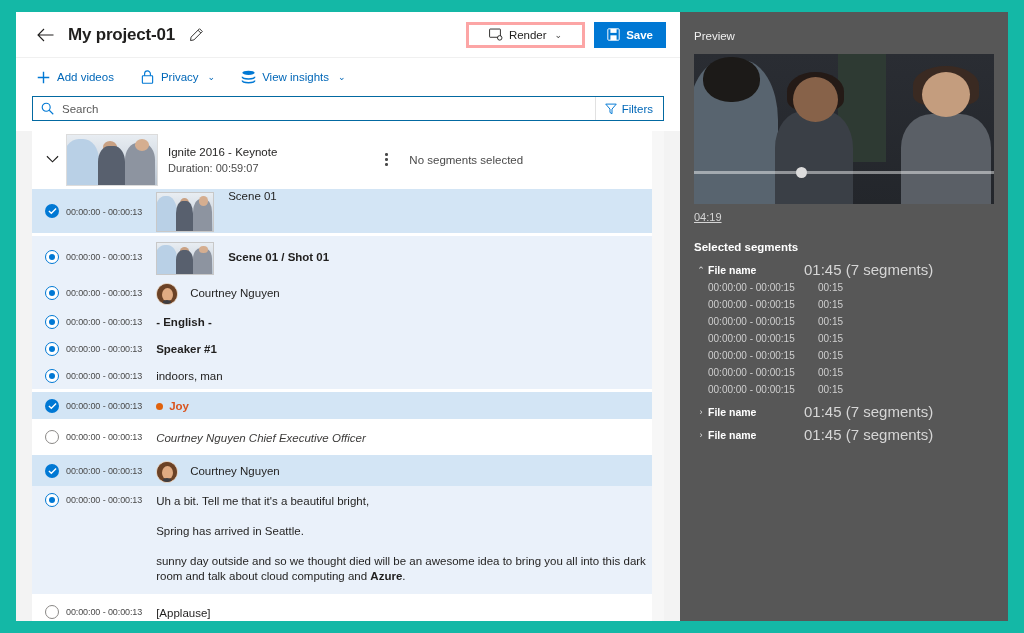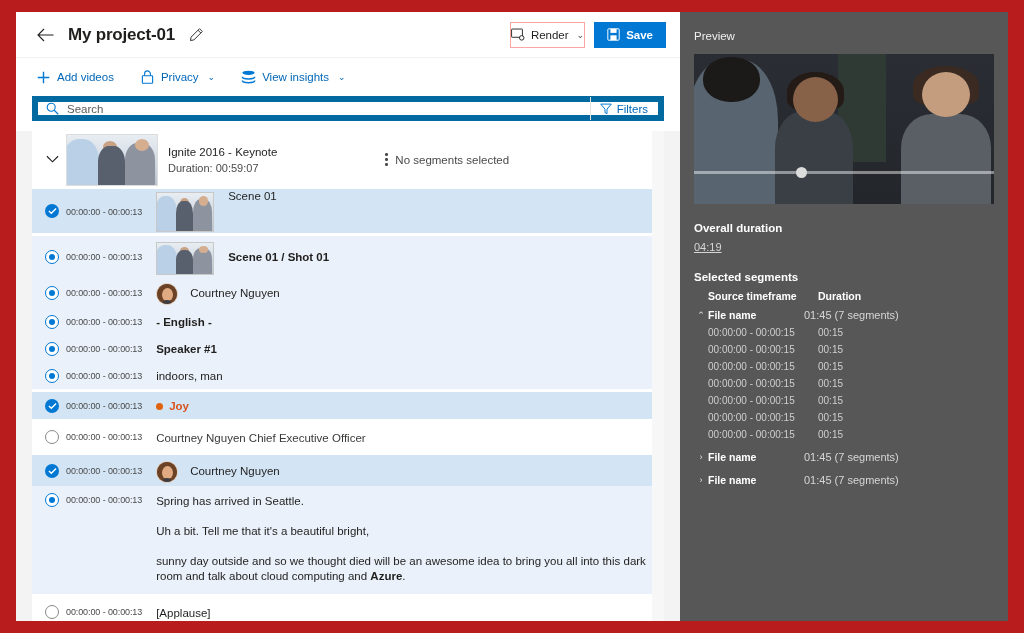--- a/index.html
+++ b/index.html
@@ -2,21 +2,21 @@
 <html><head>
 <meta charset="utf-8">
 <style>
   * { box-sizing: border-box; margin: 0; padding: 0; }
   html, body {
     width: 1024px; height: 633px;
     background: #1e1e1e;
     font-family: "Liberation Sans", sans-serif;
     overflow: hidden;
   }
-  .app { position: relative; width: 1024px; height: 633px; background: #b91c1c; display: flex; }
+  .app { position: relative; width: 1024px; height: 633px; background: #14b8a6; display: flex; }
 
   
   .main-pane {
     position: absolute; left: 16px; top: 12px;
     width: 664px; height: 609px;
     background: #ffffff;
     overflow: hidden;
     display: flex; flex-direction: column;
   }
 
@@ -38,22 +38,22 @@
     margin-left: 10px; letter-spacing: -0.2px; white-space: nowrap;
   }
   .edit-pencil {
     margin-left: 11px; width: 20px; height: 20px;
     display: flex; align-items: center; justify-content: center;
     color: #323130; cursor: pointer;
   }
   .titlebar-spacer { flex: 1 1 auto; }
   .btn-render {
     display: flex; align-items: center; gap: 6px;
-    height: 26px; padding: 0 0;
-    border: 1px solid #fca5a5; background: #fff;
+    height: 26px; padding: 0 20px;
+    border: 3px solid #fca5a5; background: #fff;
     font-size: 11.5px; color: #201f1e; cursor: pointer;
     white-space: nowrap;
   }
   .btn-render .chev { font-size: 9px; color: #4a4a4a; margin-left: 2px; }
   .btn-save {
     display: flex; align-items: center; gap: 6px;
     height: 26px; padding: 0 12px; margin-left: 9px;
     background: #0078d4; border: 1px solid #0078d4;
     font-size: 11.5px; color: #ffffff; cursor: pointer; font-weight: 600;
   }
@@ -69,21 +69,21 @@
     height: 30px; padding: 0 10px 0 4px;
     font-size: 11.5px; color: #0067b8; cursor: pointer; white-space: nowrap;
   }
   .cmd-item + .cmd-item { margin-left: 12px; }
   .cmd-ico { width: 15px; height: 15px; display: flex; align-items: center; justify-content: center; color: #0078d4; }
   .cmd-chev { font-size: 9px; color: #0067b8; margin-left: 3px; }
 
   
   .searchrow { padding: 0 16px 10px 16px; flex: 0 0 auto; background: #fff; }
   .searchbox {
-    height: 25px; border: 6px solid #0369a1; background: #fff;
+    height: 25px; border: 1px solid #0369a1; background: #fff;
     display: flex; align-items: center; padding: 0 0 0 8px;
   }
   .search-ico { width: 13px; height: 13px; color: #0078d4; display: flex; align-items: center; justify-content: center; flex: 0 0 13px; }
   .search-input {
     flex: 1 1 auto; border: none; outline: none;
     font-family: "Liberation Sans", sans-serif;
     font-size: 11.5px; color: #323130; padding-left: 8px; background: transparent;
   }
   .search-input::placeholder { color: #5a5a5a; }
   .filters-btn {
@@ -118,21 +118,21 @@
   }
   .vh-meta { margin-left: 10px; display: flex; flex-direction: column; gap: 4px; }
   .vh-title { font-size: 11.5px; color: #201f1e; font-weight: 400; }
   .vh-dur { font-size: 11px; color: #4a4a4a; }
   .vh-more {
     margin-left: 100px; width: 18px; flex: 0 0 18px;
     display: flex; flex-direction: column; align-items: center; justify-content: center; gap: 2.5px;
     cursor: pointer;
   }
   .vh-more i { width: 2.5px; height: 2.5px; border-radius: 50%; background: #4a4a4a; display: block; }
-  .vh-nosel { font-size: 11.5px; color: #4a4a4a; text-align: center; }
+  .vh-nosel { margin-left: 14px; font-size: 11.5px; color: #4a4a4a; text-align: center; }
 
   
   .seg {
     display: flex; align-items: flex-start;
     min-height: 27px; padding: 0 0 0 6px;
     background: #ffffff; position: relative;
   }
   .seg.tint-light { background: #eaf1fa; }
   .seg.tint-strong { background: #d3e5f5; }
   .seg.gap-bot { margin-bottom: 3px; }
@@ -165,21 +165,21 @@
     border: 1px solid #c8c8c8; overflow: hidden; background: #c9d2dc; position: relative;
   }
   .seg-thumb.big { width: 72px; height: 40px; margin-top: 3px; }
   .seg-avatar {
     width: 22px; height: 22px; flex: 0 0 22px; margin-top: 3px;
     border-radius: 50%; overflow: hidden; position: relative;
     border: 1px solid #e6d8c8; background: #8b5a3c;
   }
   .seg-label { font-size: 11.5px; color: #201f1e; padding-top: 7px; line-height: 14px; }
   .seg-label.bold { font-weight: 600; }
-  .seg-label.italic { color: #3b3a39; }
+  .seg-label.italic { font-style: italic; color: #3b3a39; }
   .seg-label.ml { margin-left: 14px; }
   .seg-label.joy { color: #d9541e; display: flex; align-items: center; gap: 6px; }
   .joy-dot { width: 7px; height: 7px; border-radius: 50%; background: #e0620d; display: block; }
   .seg-para { padding: 8px 0 10px 0; font-size: 11.5px; color: #201f1e; }
   .seg-para p { line-height: 15px; }
   .seg-para p + p { margin-top: 15px; }
   .seg-para b { font-weight: 700; }
 
   
   .ph { position: absolute; inset: 0; background: linear-gradient(180deg,#e8edf2 0%,#d7dee6 42%,#b9c4d0 100%); }
@@ -265,21 +265,21 @@
   .pv-th.c1 { flex: 0 0 110px; }
   .pv-th.c2 { flex: 1 1 auto; }
   .pv-group {
     display: flex; align-items: center; height: 19px; padding-left: 0; cursor: pointer;
   }
   .pv-gchev {
     width: 14px; flex: 0 0 14px; display: flex; align-items: center; justify-content: center;
     color: #e0e0e0; font-size: 9px;
   }
   .pv-gname { flex: 0 0 96px; font-size: 10.5px; color: #ffffff; font-weight: 600; }
-  .pv-gdur { flex: 1 1 auto; font-size: 11px; color: #d6d6d6; }
+  .pv-gdur { flex: 1 1 auto; font-size: 15px; color: #d6d6d6; }
   .pv-row { display: flex; align-items: center; height: 17px; padding-left: 14px; }
   .pv-rt { flex: 0 0 110px; font-size: 10px; color: #cfcfcf; }
   .pv-rd { flex: 1 1 auto; font-size: 10px; color: #cfcfcf; }
 </style>
 </head>
 <body>
 
 <div class="app">
 
   <div class="main-pane">
@@ -533,22 +533,22 @@
 
         <div class="seg tint-light gap-bot">
           <div class="seg-ctl">
             <span class="rad">
                 <i></i>
               </span>
           </div>
           <div class="seg-time">00:00:00 - 00:00:13</div>
           <div class="seg-body">
             <div class="seg-para">
+              <p>Uh a bit. Tell me that it's a beautiful bright,</p>
               <p>Spring has arrived in Seattle.</p>
-              <p>Uh a bit. Tell me that it's a beautiful bright,</p>
               <p><span>sunny day outside and so we thought died will be an awesome idea to bring you all into this dark room and talk about cloud computing and </span><b>Azure</b><span>.</span></p>
             </div>
           </div>
         </div>
 
         <div class="seg" style="min-height:30px">
           <div class="seg-ctl" style="height:30px">
             <span class="emp"></span>
           </div>
           <div class="seg-time" style="padding-top:10px">00:00:00 - 00:00:13</div>
@@ -575,30 +575,25 @@
           <span class="p2h"></span>
         <span class="p3"></span>
           <span class="p3r"></span>
           <span class="p3h"></span>
       </div>
       <div class="pv-scrub">
         <span class="knob"></span>
       </div>
     </div>
 
-    <div class="pv-sec-label">Overall duration</div>
     <div class="pv-sec-value">04:19</div>
 
     <div class="pv-sec-label">Selected segments</div>
 
     <div class="pv-table">
-      <div class="pv-thead">
-        <div class="pv-th c1">Source timeframe</div>
-        <div class="pv-th c2">Duration</div>
-      </div>
 
       <div class="pv-group">
         <span class="pv-gchev">⌃</span>
         <span class="pv-gname">File name</span>
         <span class="pv-gdur">01:45 (7 segments)</span>
       </div>
       <div class="pv-row">
           <span class="pv-rt">00:00:00 - 00:00:15</span>
           <span class="pv-rd">00:15</span>
         </div>

